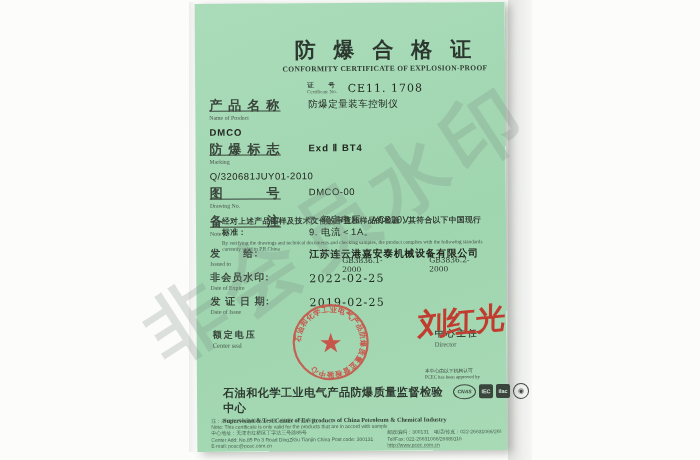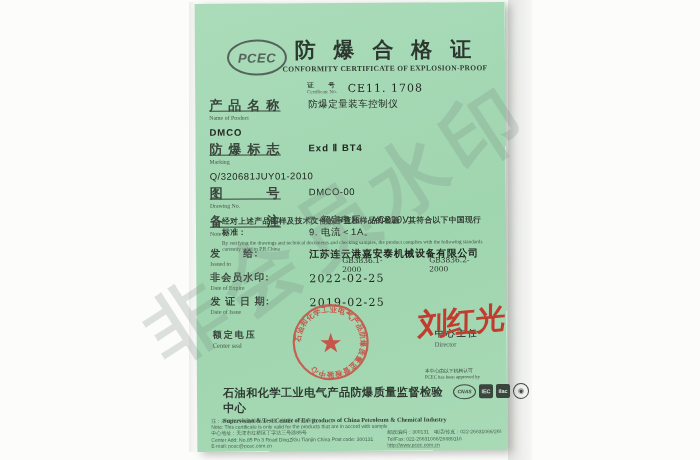--- a/index.html
+++ b/index.html
@@ -103,23 +103,20 @@
     color:rgba(122,138,128,.24);white-space:nowrap;z-index:10;pointer-events:none;}
 </style>
 </head>
 <body>
 
 <div class="scan-edge"></div>
 <div class="right-band"></div>
 
 <div class="page">
 
-  <div class="abs pcec-logo">
-    <span>PCEC</span>
-  </div>
   <div class="abs title">防 爆 合 格 证</div>
   <div class="abs subtitle">CONFORMITY CERTIFICATE OF EXPLOSION-PROOF</div>
 
   <div class="abs certno">
     <div>
       <div class="cn">证　号</div>
       <div class="en">Certificate No.</div>
     </div>
     <div class="certno-value">CE11. 1708</div>
   </div>

